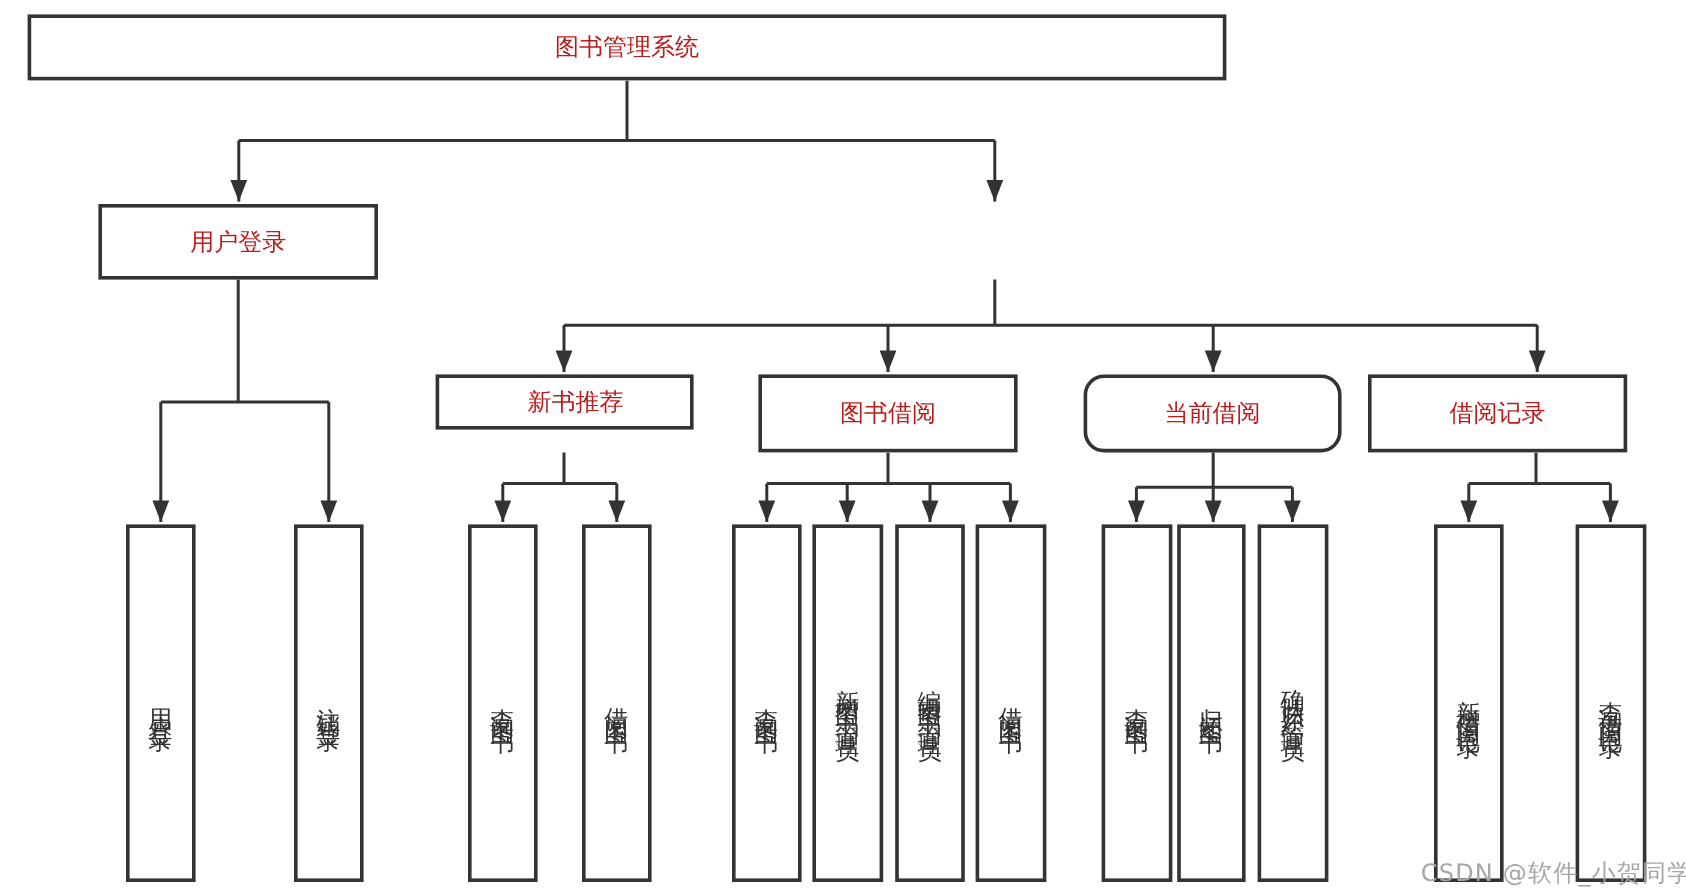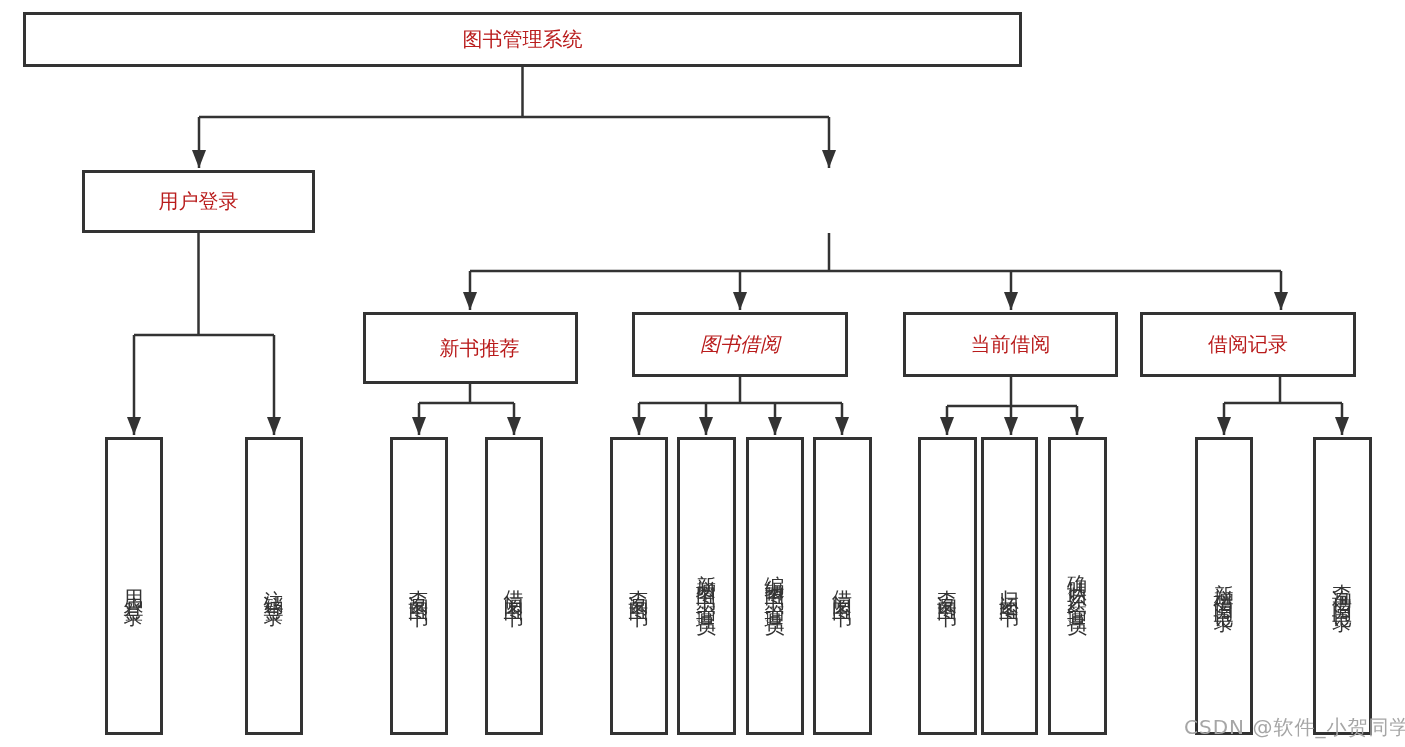--- a/index.html
+++ b/index.html
@@ -57,23 +57,23 @@
       <path d="M1077,406 L1077,435" marker-end="url(#ah)"></path>
       <path d="M1224,403 L1224,435" marker-end="url(#ah)"></path>
       <path d="M1342,403 L1342,435" marker-end="url(#ah)"></path>
     </g>
   </svg>
 
   <div class="hbox" style="left:23px;top:12px;width:999px;height:55px;">图书管理系统</div>
 
   <div class="hbox" style="left:82px;top:170px;width:233px;height:63px;">用户登录</div>
 
-  <div class="hbox" style="left:363px;top:312px;width:215px;height:72px;padding-left:18px;">新书推荐</div>
-  <div class="hbox" style="left:632px;top:312px;width:216px;height:65px;font-style:italic;">图书借阅</div>
-  <div class="hbox" style="left:903px;top:312px;width:215px;height:65px;">当前借阅</div>
+  <div class="hbox" style="left:363px;top:312px;width:215px;height:46px;padding-left:18px;">新书推荐</div>
+  <div class="hbox" style="left:632px;top:312px;width:216px;height:65px;">图书借阅</div>
+  <div class="hbox" style="left:903px;top:312px;width:215px;height:65px;border-radius:17px;">当前借阅</div>
   <div class="hbox" style="left:1140px;top:312px;width:216px;height:65px;">借阅记录</div>
 
   <div class="vbox" style="left:105px;width:58px;">
     <span>用户登录</span>
   </div>
   <div class="vbox" style="left:245px;width:58px;">
     <span>注销登录</span>
   </div>
 
   <div class="vbox" style="left:390px;width:58px;">

